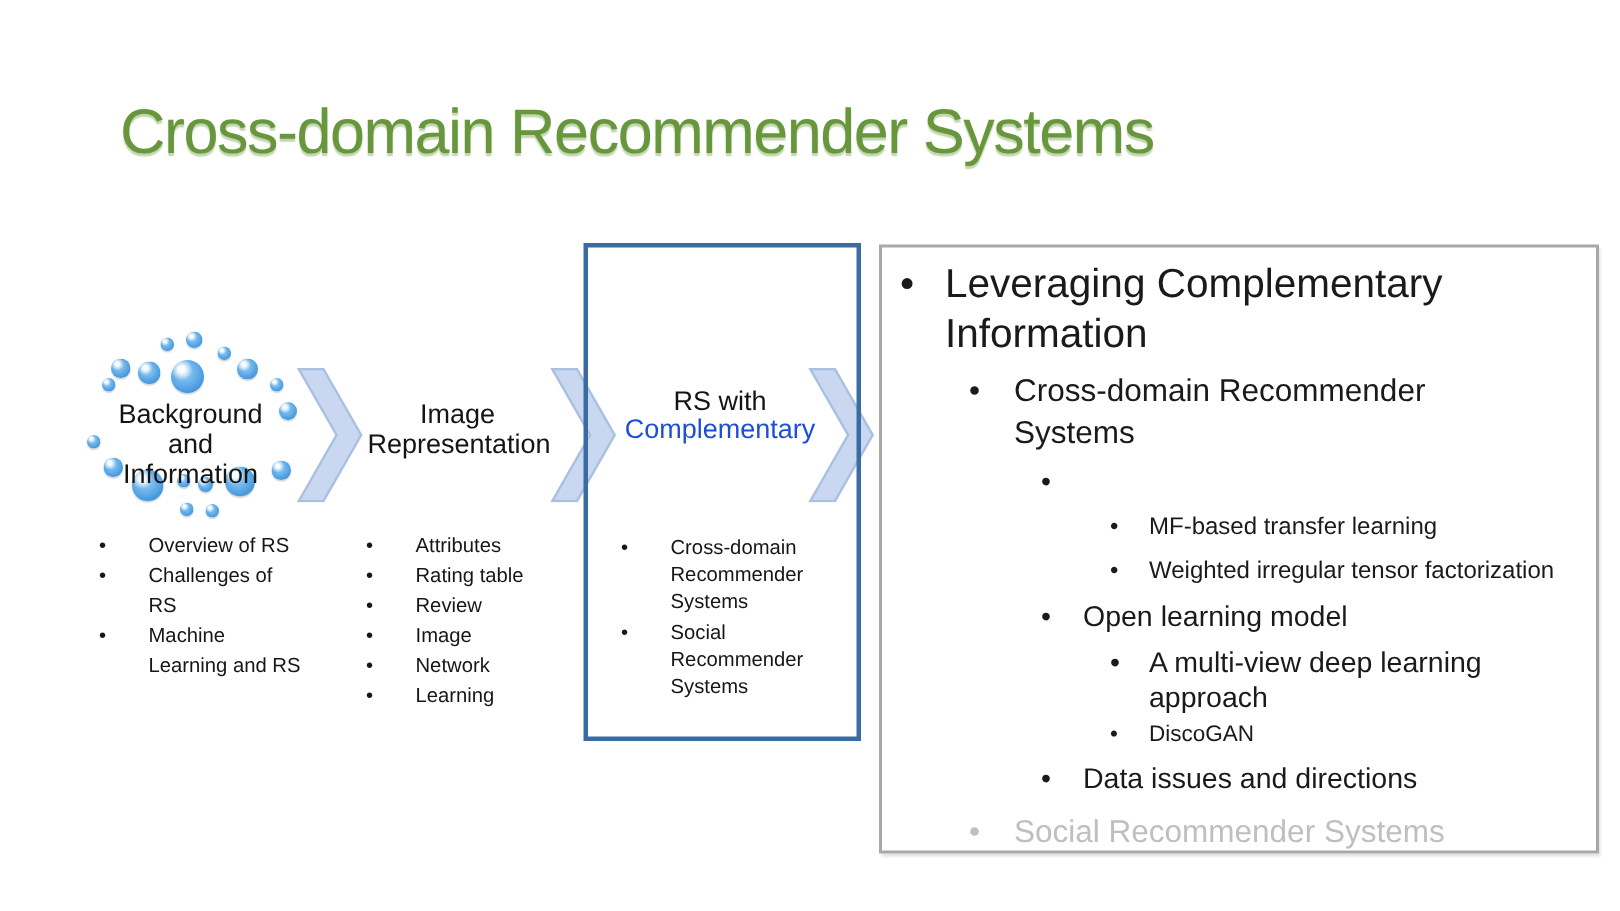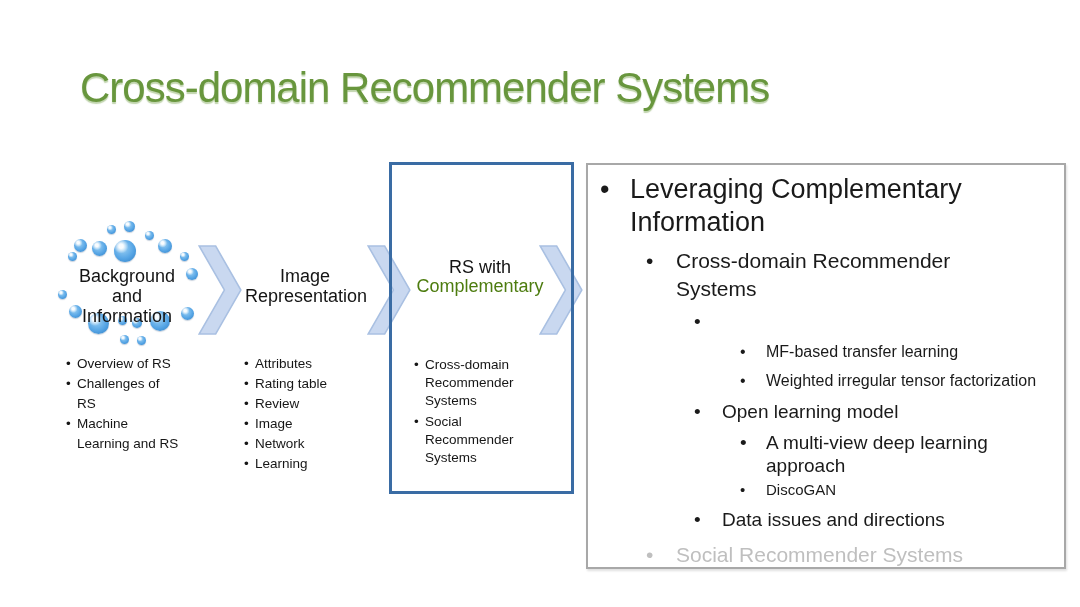--- a/index.html
+++ b/index.html
@@ -24,33 +24,33 @@
     background:
       radial-gradient(circle at 32% 28%, rgba(255,255,255,.95) 0 10%, rgba(255,255,255,0) 34%),
       radial-gradient(circle at 42% 38%, #9bd0f4 0%, #56a5e5 55%, #2d7cc2 100%);
     box-shadow:0 1px 1px rgba(30,70,120,.25);
   }
   
   .node-label{
     position:absolute;z-index:3;text-align:center;
     font-size:18px;line-height:20px;color:#141414;
   }
-  .node-label .red{color:#4d7c0f;}
+  .node-label .red{color:#1d4ed8;}
   
   .chevron{position:absolute;z-index:1;width:46px;height:90px;}
   
   .focus-box{
     position:absolute;left:389px;top:162px;width:179px;height:326px;
     border:3px solid #3A6CA4;background:transparent;z-index:2;pointer-events:none;
   }
   
   .mini-list{position:absolute;z-index:3;font-size:13.5px;color:#161616;}
   .mini-item{display:flex;align-items:flex-start;}
   .mini-item .b{width:11px;flex:0 0 11px;line-height:20px;}
-  .mini-item .t{line-height:20px;}
+  .mini-item .t{line-height:20px;margin-left:22px;}
   .list-1 .t{width:104px;}
   .list-3 .t{width:100px;line-height:18px;}
   .list-3 .b{line-height:18px;}
   .list-3 .mini-item{margin-bottom:3px;}
   
   .outline-panel{
     position:absolute;left:586px;top:163px;width:480px;height:406px;
     border:2px solid #A8A8A8;background:#fff;box-sizing:border-box;
     padding:8px 6px 0 12px;z-index:3;
     box-shadow:1px 2px 2px rgba(0,0,0,.12);

